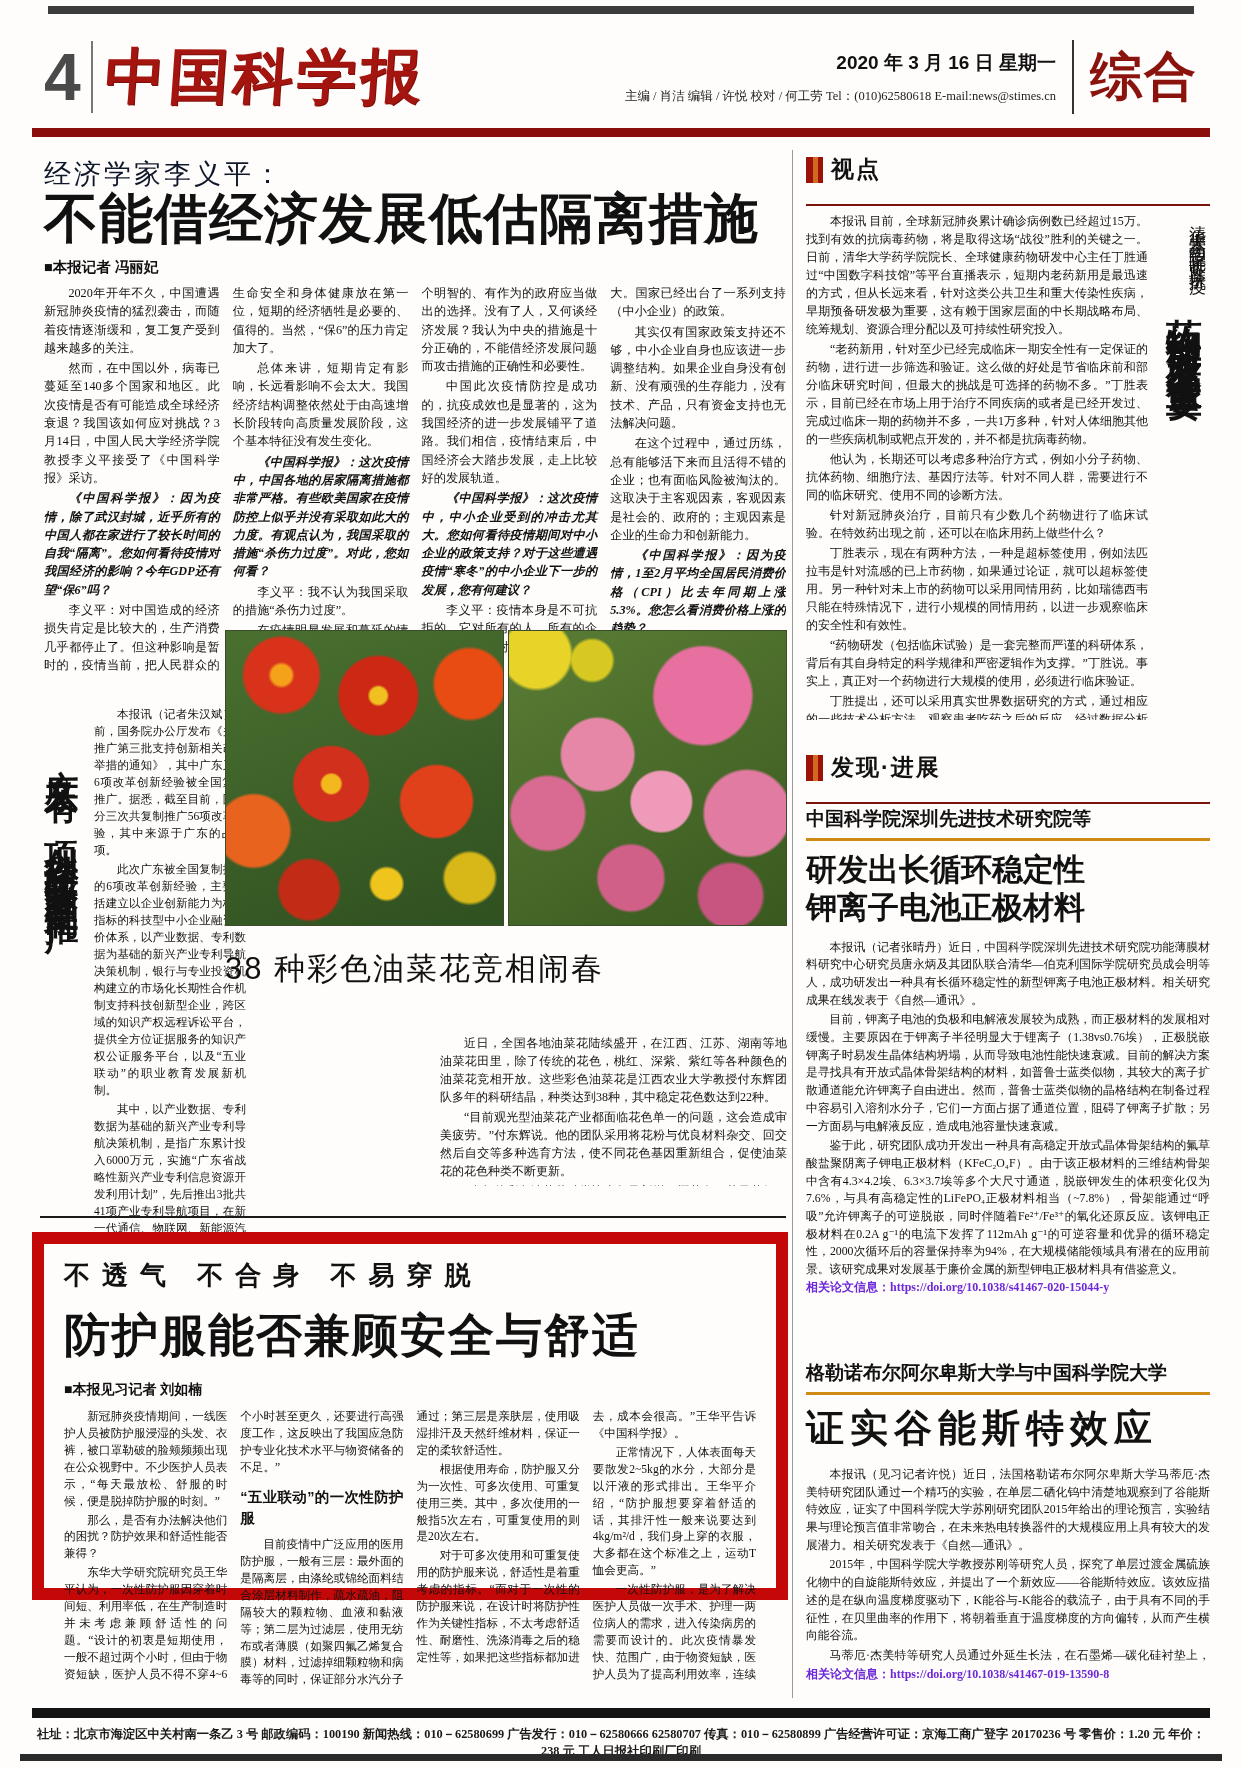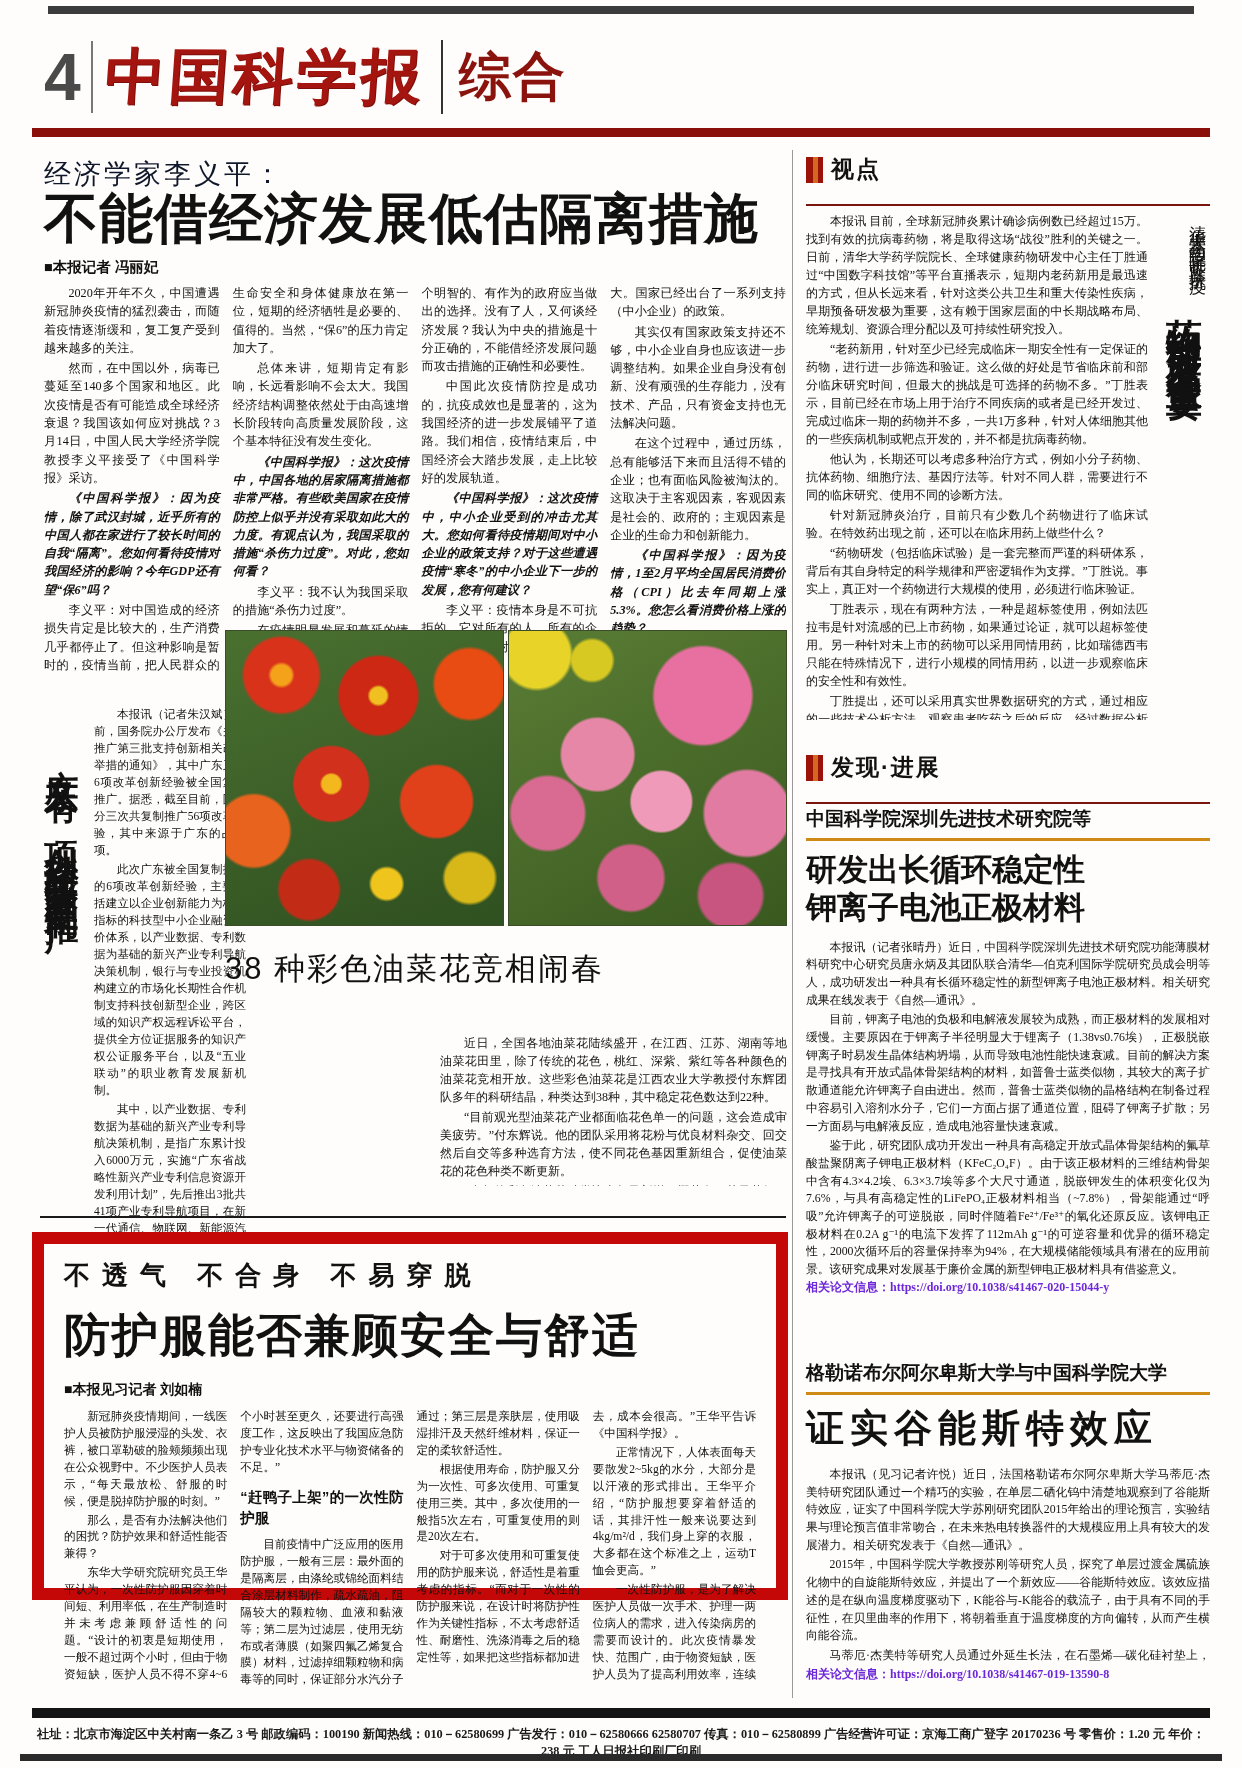--- a/index.html
+++ b/index.html
@@ -110,20 +110,24 @@
 <body>
 
 <div class="page">
 
   <div class="abs top-bar"></div>
 
   <div class="abs header-row">
     <div class="page-num">4</div>
     <div class="vrule1"></div>
     <div class="masthead">中国科学报</div>
+    <div class="hdr-right">
+      <div class="hdr-date">2020 年 3 月 16 日 星期一</div>
+      <div class="hdr-staff">主编 / 肖洁 编辑 / 许悦 校对 / 何工劳 Tel：(010)62580618 E-mail:news@stimes.cn</div>
+    </div>
     <div class="vrule2"></div>
     <div class="section-tag">综合</div>
   </div>
   <div class="abs red-rule"></div>
 
   <div class="abs main-kicker">经济学家李义平：</div>
   <div class="abs main-headline">不能借经济发展低估隔离措施</div>
   <div class="abs main-byline">■本报记者 冯丽妃</div>
   <div class="abs main-body">
       <p>2020年开年不久，中国遭遇新冠肺炎疫情的猛烈袭击，而随着疫情逐渐缓和，复工复产受到越来越多的关注。</p>
@@ -160,43 +164,43 @@
 
   <div class="abs hr-box"></div>
   <div class="abs red-box">
     <div class="pb-kicker">不透气 不合身 不易穿脱</div>
     <div class="pb-headline">防护服能否兼顾安全与舒适</div>
     <div class="pb-byline">■本报见习记者 刘如楠</div>
     <div class="pb-body">
         <p>新冠肺炎疫情期间，一线医护人员被防护服浸湿的头发、衣裤，被口罩勒破的脸颊频频出现在公众视野中。不少医护人员表示，“每天最放松、舒服的时候，便是脱掉防护服的时刻。”</p>
         <p>那么，是否有办法解决他们的困扰？防护效果和舒适性能否兼得？</p>
         <p>东华大学研究院研究员王华平认为，一次性防护服因穿着时间短、利用率低，在生产制造时并未考虑兼顾舒适性的问题。“设计的初衷是短期使用，一般不超过两个小时，但由于物资短缺，医护人员不得不穿4~6个小时甚至更久，还要进行高强度工作，这反映出了我国应急防护专业化技术水平与物资储备的不足。”</p>
-        <p class="sub">“赶鸭子上架”的一次性防护服</p>
+        <p class="sub">“五业联动”的一次性防护服</p>
         <p>目前疫情中广泛应用的医用防护服，一般有三层：最外面的是隔离层，由涤纶或锦纶面料结合涂层材料制作，疏水疏油，阻隔较大的颗粒物、血液和黏液等；第二层为过滤层，使用无纺布或者薄膜（如聚四氟乙烯复合膜）材料，过滤掉细颗粒物和病毒等的同时，保证部分水汽分子通过；第三层是亲肤层，使用吸湿排汗及天然纤维材料，保证一定的柔软舒适性。</p>
         <p>根据使用寿命，防护服又分为一次性、可多次使用、可重复使用三类。其中，多次使用的一般指5次左右，可重复使用的则是20次左右。</p>
         <p>对于可多次使用和可重复使用的防护服来说，舒适性是着重考虑的指标。“而对于一次性的防护服来说，在设计时将防护性作为关键性指标，不太考虑舒适性、耐磨性、洗涤消毒之后的稳定性等，如果把这些指标都加进去，成本会很高。”王华平告诉《中国科学报》。</p>
         <p>正常情况下，人体表面每天要散发2~5kg的水分，大部分是以汗液的形式排出。王华平介绍，“防护服想要穿着舒适的话，其排汗性一般来说要达到4kg/m²/d，我们身上穿的衣服，大多都在这个标准之上，运动T恤会更高。”</p>
         <p>一次性防护服，是为了解决医护人员做一次手术、护理一两位病人的需求，进入传染病房的需要而设计的。此次疫情暴发快、范围广，由于物资短缺，医护人员为了提高利用效率，连续穿着一个工作周期，不仅舒适性差，安全性也受到影响。</p>
       </div>
   </div>
 
   <div class="abs v-divider"></div>
 
   <div class="abs sec-header" style="top:154px;">
     <span class="sec-icon"></span>
     <span class="sec-label">视点</span>
   </div>
   <div class="abs vp-article">
     <div class="vp-body">
         <p>本报讯 目前，全球新冠肺炎累计确诊病例数已经超过15万。找到有效的抗病毒药物，将是取得这场“战役”胜利的关键之一。日前，清华大学药学院院长、全球健康药物研发中心主任丁胜通过“中国数字科技馆”等平台直播表示，短期内老药新用是最迅速的方式，但从长远来看，针对这类公共卫生和重大传染性疾病，早期预备研发极为重要，这有赖于国家层面的中长期战略布局、统筹规划、资源合理分配以及可持续性研究投入。</p>
         <p>“老药新用，针对至少已经完成临床一期安全性有一定保证的药物，进行进一步筛选和验证。这么做的好处是节省临床前和部分临床研究时间，但最大的挑战是可选择的药物不多。”丁胜表示，目前已经在市场上用于治疗不同疾病的或者是已经开发过、完成过临床一期的药物并不多，一共1万多种，针对人体细胞其他的一些疾病机制或靶点开发的，并不都是抗病毒药物。</p>
         <p>他认为，长期还可以考虑多种治疗方式，例如小分子药物、抗体药物、细胞疗法、基因疗法等。针对不同人群，需要进行不同的临床研究、使用不同的诊断方法。</p>
         <p>针对新冠肺炎治疗，目前只有少数几个药物进行了临床试验。在特效药出现之前，还可以在临床用药上做些什么？</p>
+        <p>丁胜表示，现在有两种方法，一种是超标签使用，例如法匹拉韦是针对流感的已上市药物，如果通过论证，就可以超标签使用。另一种针对未上市的药物可以采用同情用药，比如瑞德西韦只能在特殊情况下，进行小规模的同情用药，以进一步观察临床的安全性和有效性。</p>
         <p>“药物研发（包括临床试验）是一套完整而严谨的科研体系，背后有其自身特定的科学规律和严密逻辑作为支撑。”丁胜说。事实上，真正对一个药物进行大规模的使用，必须进行临床验证。</p>
-        <p>丁胜表示，现在有两种方法，一种是超标签使用，例如法匹拉韦是针对流感的已上市药物，如果通过论证，就可以超标签使用。另一种针对未上市的药物可以采用同情用药，比如瑞德西韦只能在特殊情况下，进行小规模的同情用药，以进一步观察临床的安全性和有效性。</p>
         <p>丁胜提出，还可以采用真实世界数据研究的方式，通过相应的一些技术分析方法，观察患者吃药之后的反应，经过数据分析和积累，判断药物的可能性，同时帮助设计临床试验。</p>
       </div>
     <div class="vp-vertical">
       <span class="vp-vkicker">清华大学药学院院长丁胜谈抗疫：</span>
       <span class="vp-vheadline">药物提前研发储备很重要</span>
     </div>
   </div>
 
   <div class="abs sec-header" style="top:752px;">
     <span class="sec-icon"></span>

